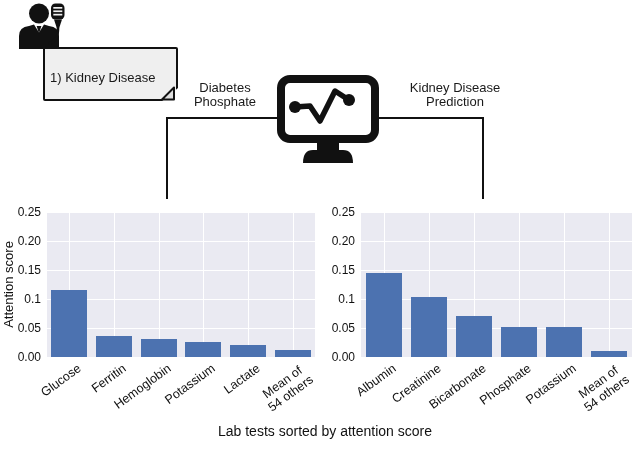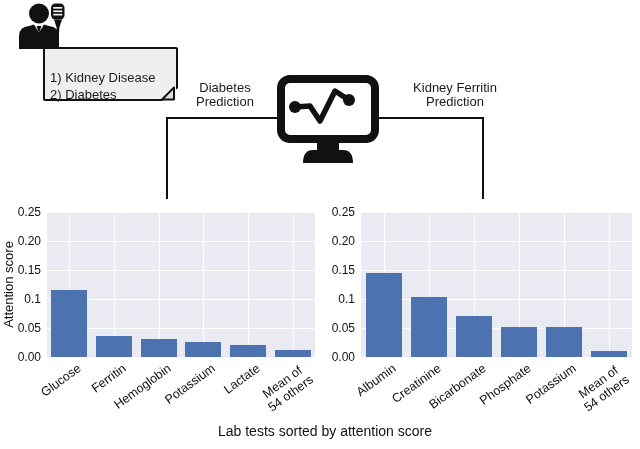--- a/index.html
+++ b/index.html
@@ -66,31 +66,30 @@
       <rect x="41.3" y="10.4" width="9" height="1.7" fill="#efefef"></rect>
       <rect x="41.3" y="13.8" width="9" height="1.7" fill="#efefef"></rect>
       <path d="M42,19.5 L50,19.5 L47.2,28 L44.8,28 Z" fill="#111"></path>
       <path d="M46,28 C46,37 44,41 37.5,43.5" fill="none" stroke="#111" stroke-width="2.6" stroke-linecap="round"></path>
     </g>
   </svg>
 
   <div class="note-body">
     <div class="note-text">
       <div class="note-line">1) Kidney Disease</div>
-      <div class="note-line">2) Diabetes</div>
     </div>
   </div>
   <svg class="abs" style="left:158px;top:84px;z-index:2;" width="20" height="18" viewBox="0 0 20 18">
     <polygon points="3,18 20,4 20,18" fill="#ffffff"></polygon>
     <polygon points="4,15.5 16,3.5 16,15.5" fill="#dedede" stroke="#111" stroke-width="2" stroke-linejoin="round"></polygon>
   </svg>
 
   <div class="branch-label" style="left:180px;top:81px;width:90px;">Diabetes
-Prediction</div>
-  <div class="branch-label" style="left:408px;top:81px;width:94px;">Kidney Ferritin
+Phosphate</div>
+  <div class="branch-label" style="left:408px;top:81px;width:94px;">Kidney Disease
 Prediction</div>
 
   <div class="conn" style="left:166px;top:117px;width:116px;height:2px;"></div>
   <div class="conn" style="left:375px;top:117px;width:109px;height:2px;"></div>
   <div class="conn" style="left:166px;top:117px;width:2px;height:82px;"></div>
   <div class="conn" style="left:482px;top:117px;width:2px;height:82px;"></div>
 
   <svg class="abs" style="left:276px;top:74px;z-index:4;" width="104" height="92" viewBox="0 0 104 92">
     <rect x="5" y="5" width="94" height="60" rx="9" fill="#ffffff" stroke="#111" stroke-width="8"></rect>
     <g>

